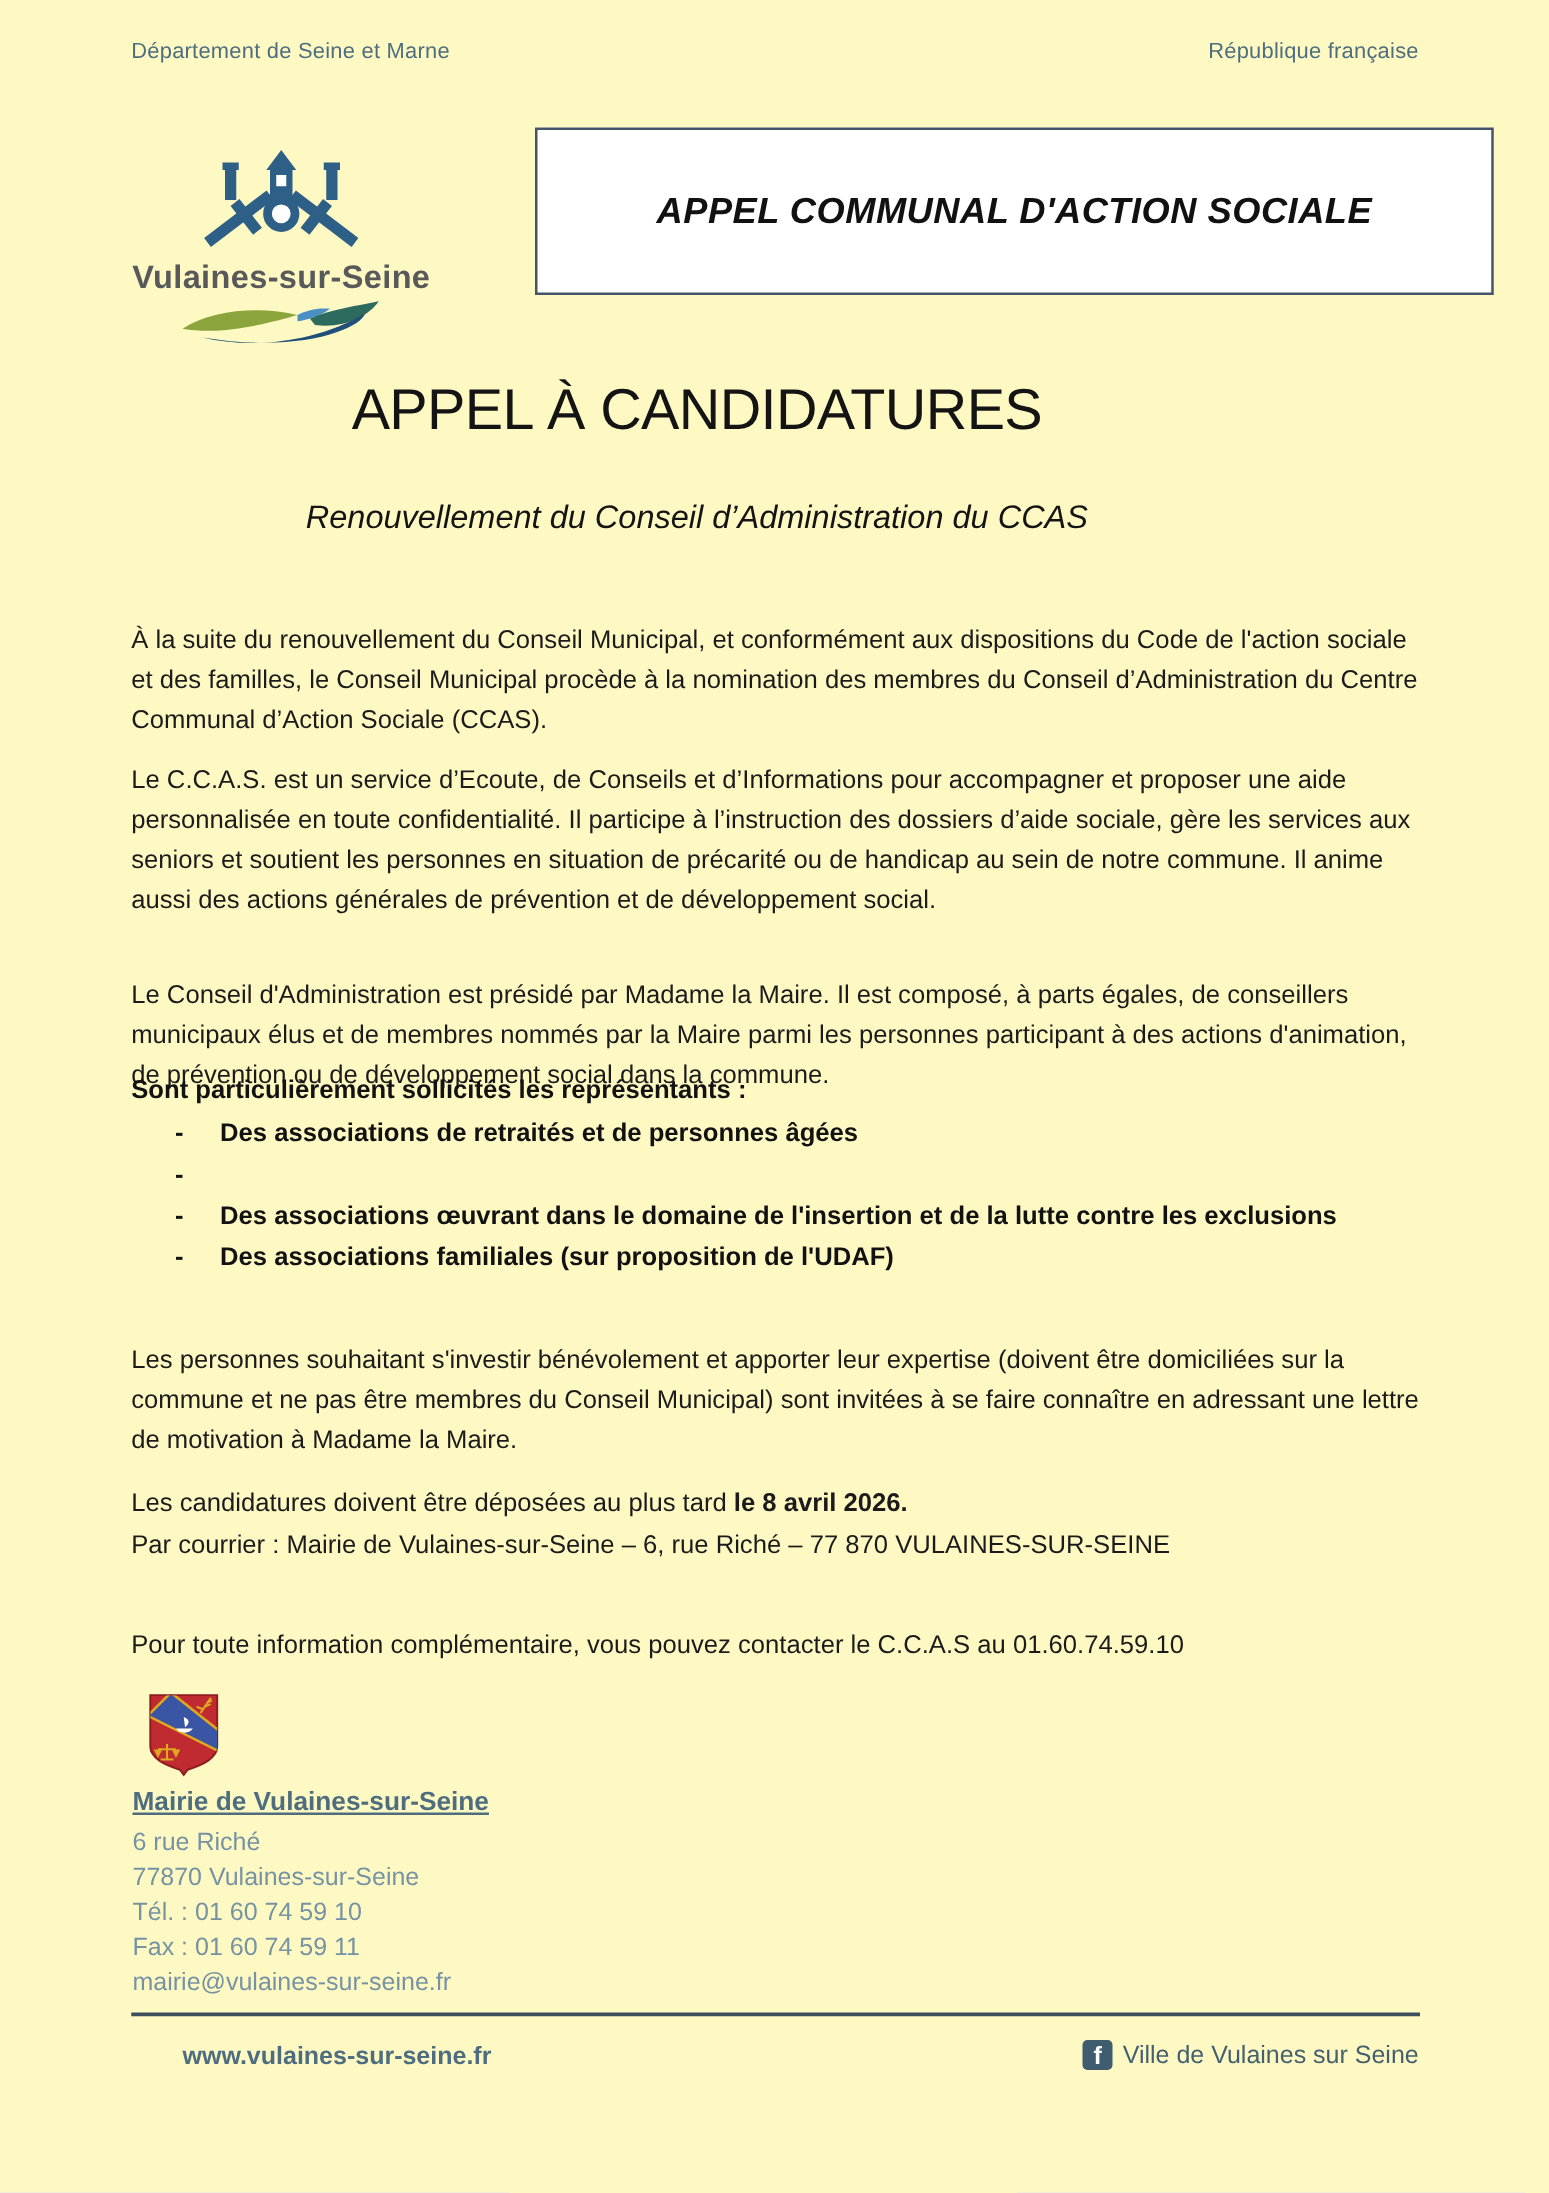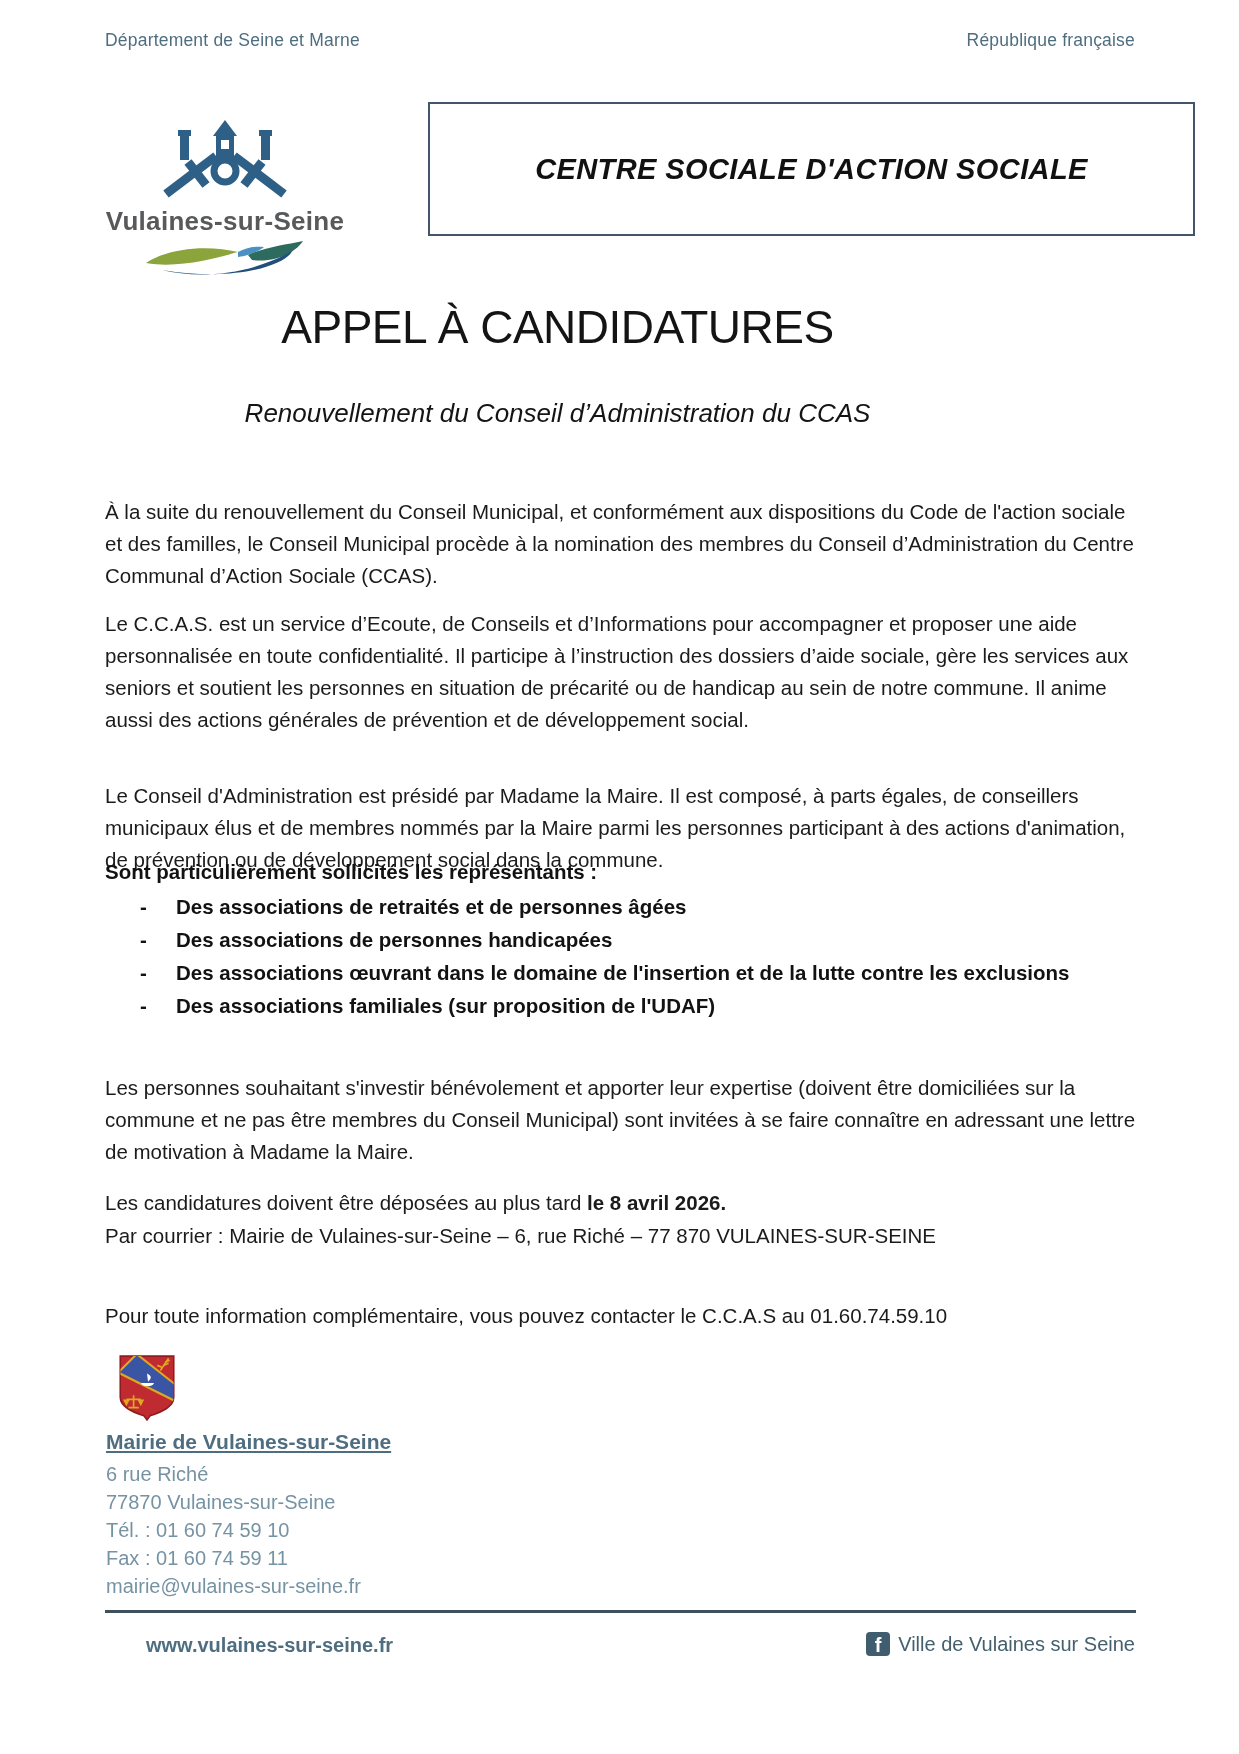--- a/index.html
+++ b/index.html
@@ -1,18 +1,18 @@
 <!DOCTYPE html>
 <html><head>
 <meta charset="utf-8">
 <style>
   html,body { margin:0; padding:0; background:#e8e8e8; }
   .page {
     position:relative; width:1239px; height:1754px; margin:0 auto;
-    background:#ffffff; font-family:"Liberation Sans", sans-serif; color:#161616;
+    background:#fef9c3; font-family:"Liberation Sans", sans-serif; color:#161616;
     overflow:hidden;
   }
   .hdr { position:absolute; top:30px; font-size:17.5px; color:#4e6e80; letter-spacing:0.2px; }
   .hdr-left { left:105px; }
   .hdr-right { right:104px; }
 
   .logo-wrap { position:absolute; left:95px; top:118px; width:260px; text-align:center; }
   .logo-icon svg { display:block; margin:0 auto; }
   .logo-name { font-size:26px; color:#58595b; font-weight:600; letter-spacing:0.3px; margin-top:4px; }
   .logo-swoosh svg { display:block; margin:2px auto 0; }
@@ -96,39 +96,38 @@
       <svg width="170" height="44" viewBox="0 0 170 44">
         <path d="M6 24 C30 8 70 6 98 13 C80 18 40 30 6 24 Z" fill="#8ba43c"></path>
         <path d="M98 13 C106 9 114 7 124 8 C116 14 106 17 98 18 Z" fill="#4a90c4"></path>
         <path d="M108 16 C125 8 145 6 163 2 C155 14 135 24 112 21 Z" fill="#2e6b5f"></path>
         <path d="M22 31 C60 40 110 36 152 12 C148 24 100 44 22 31 Z" fill="#1f4f7a"></path>
       </svg>
     </div>
   </div>
 
   <div class="banner">
-    <span class="banner-text">CENTRE SOCIALE D'ACTION SOCIALE</span>
+    <span class="banner-text">APPEL COMMUNAL D'ACTION SOCIALE</span>
   </div>
 
   <div class="doc-title">APPEL À CANDIDATURES</div>
   <div class="doc-subtitle">Renouvellement du Conseil d’Administration du CCAS</div>
 
   <div class="para" id="p1">À la suite du renouvellement du Conseil Municipal, et conformément aux dispositions du Code de l'action sociale et des familles, le Conseil Municipal procède à la nomination des membres du Conseil d’Administration du Centre Communal d’Action Sociale (CCAS).</div>
   <div class="para" id="p2">Le C.C.A.S. est un service d’Ecoute, de Conseils et d’Informations pour accompagner et proposer une aide personnalisée en toute confidentialité. Il participe à l’instruction des dossiers d’aide sociale, gère les services aux seniors et soutient les personnes en situation de précarité ou de handicap au sein de notre commune. Il anime aussi des actions générales de prévention et de développement social.</div>
   <div class="para" id="p3">Le Conseil d'Administration est présidé par Madame la Maire. Il est composé, à parts égales, de conseillers municipaux élus et de membres nommés par la Maire parmi les personnes participant à des actions d'animation, de prévention ou de développement social dans la commune.</div>
 
   <div class="list-heading">Sont particulièrement sollicités les représentants :</div>
   <div class="bullets">
     <div class="bullet-row">
       <span class="bullet-dash">-</span>
       <span>Des associations de retraités et de personnes âgées</span>
     </div>
     <div class="bullet-row">
       <span class="bullet-dash">-</span>
-      <span>Des associations de personnes handicapées</span>
     </div>
     <div class="bullet-row">
       <span class="bullet-dash">-</span>
       <span>Des associations œuvrant dans le domaine de l'insertion et de la lutte contre les exclusions</span>
     </div>
     <div class="bullet-row">
       <span class="bullet-dash">-</span>
       <span>Des associations familiales (sur proposition de l'UDAF)</span>
     </div>
   </div>

